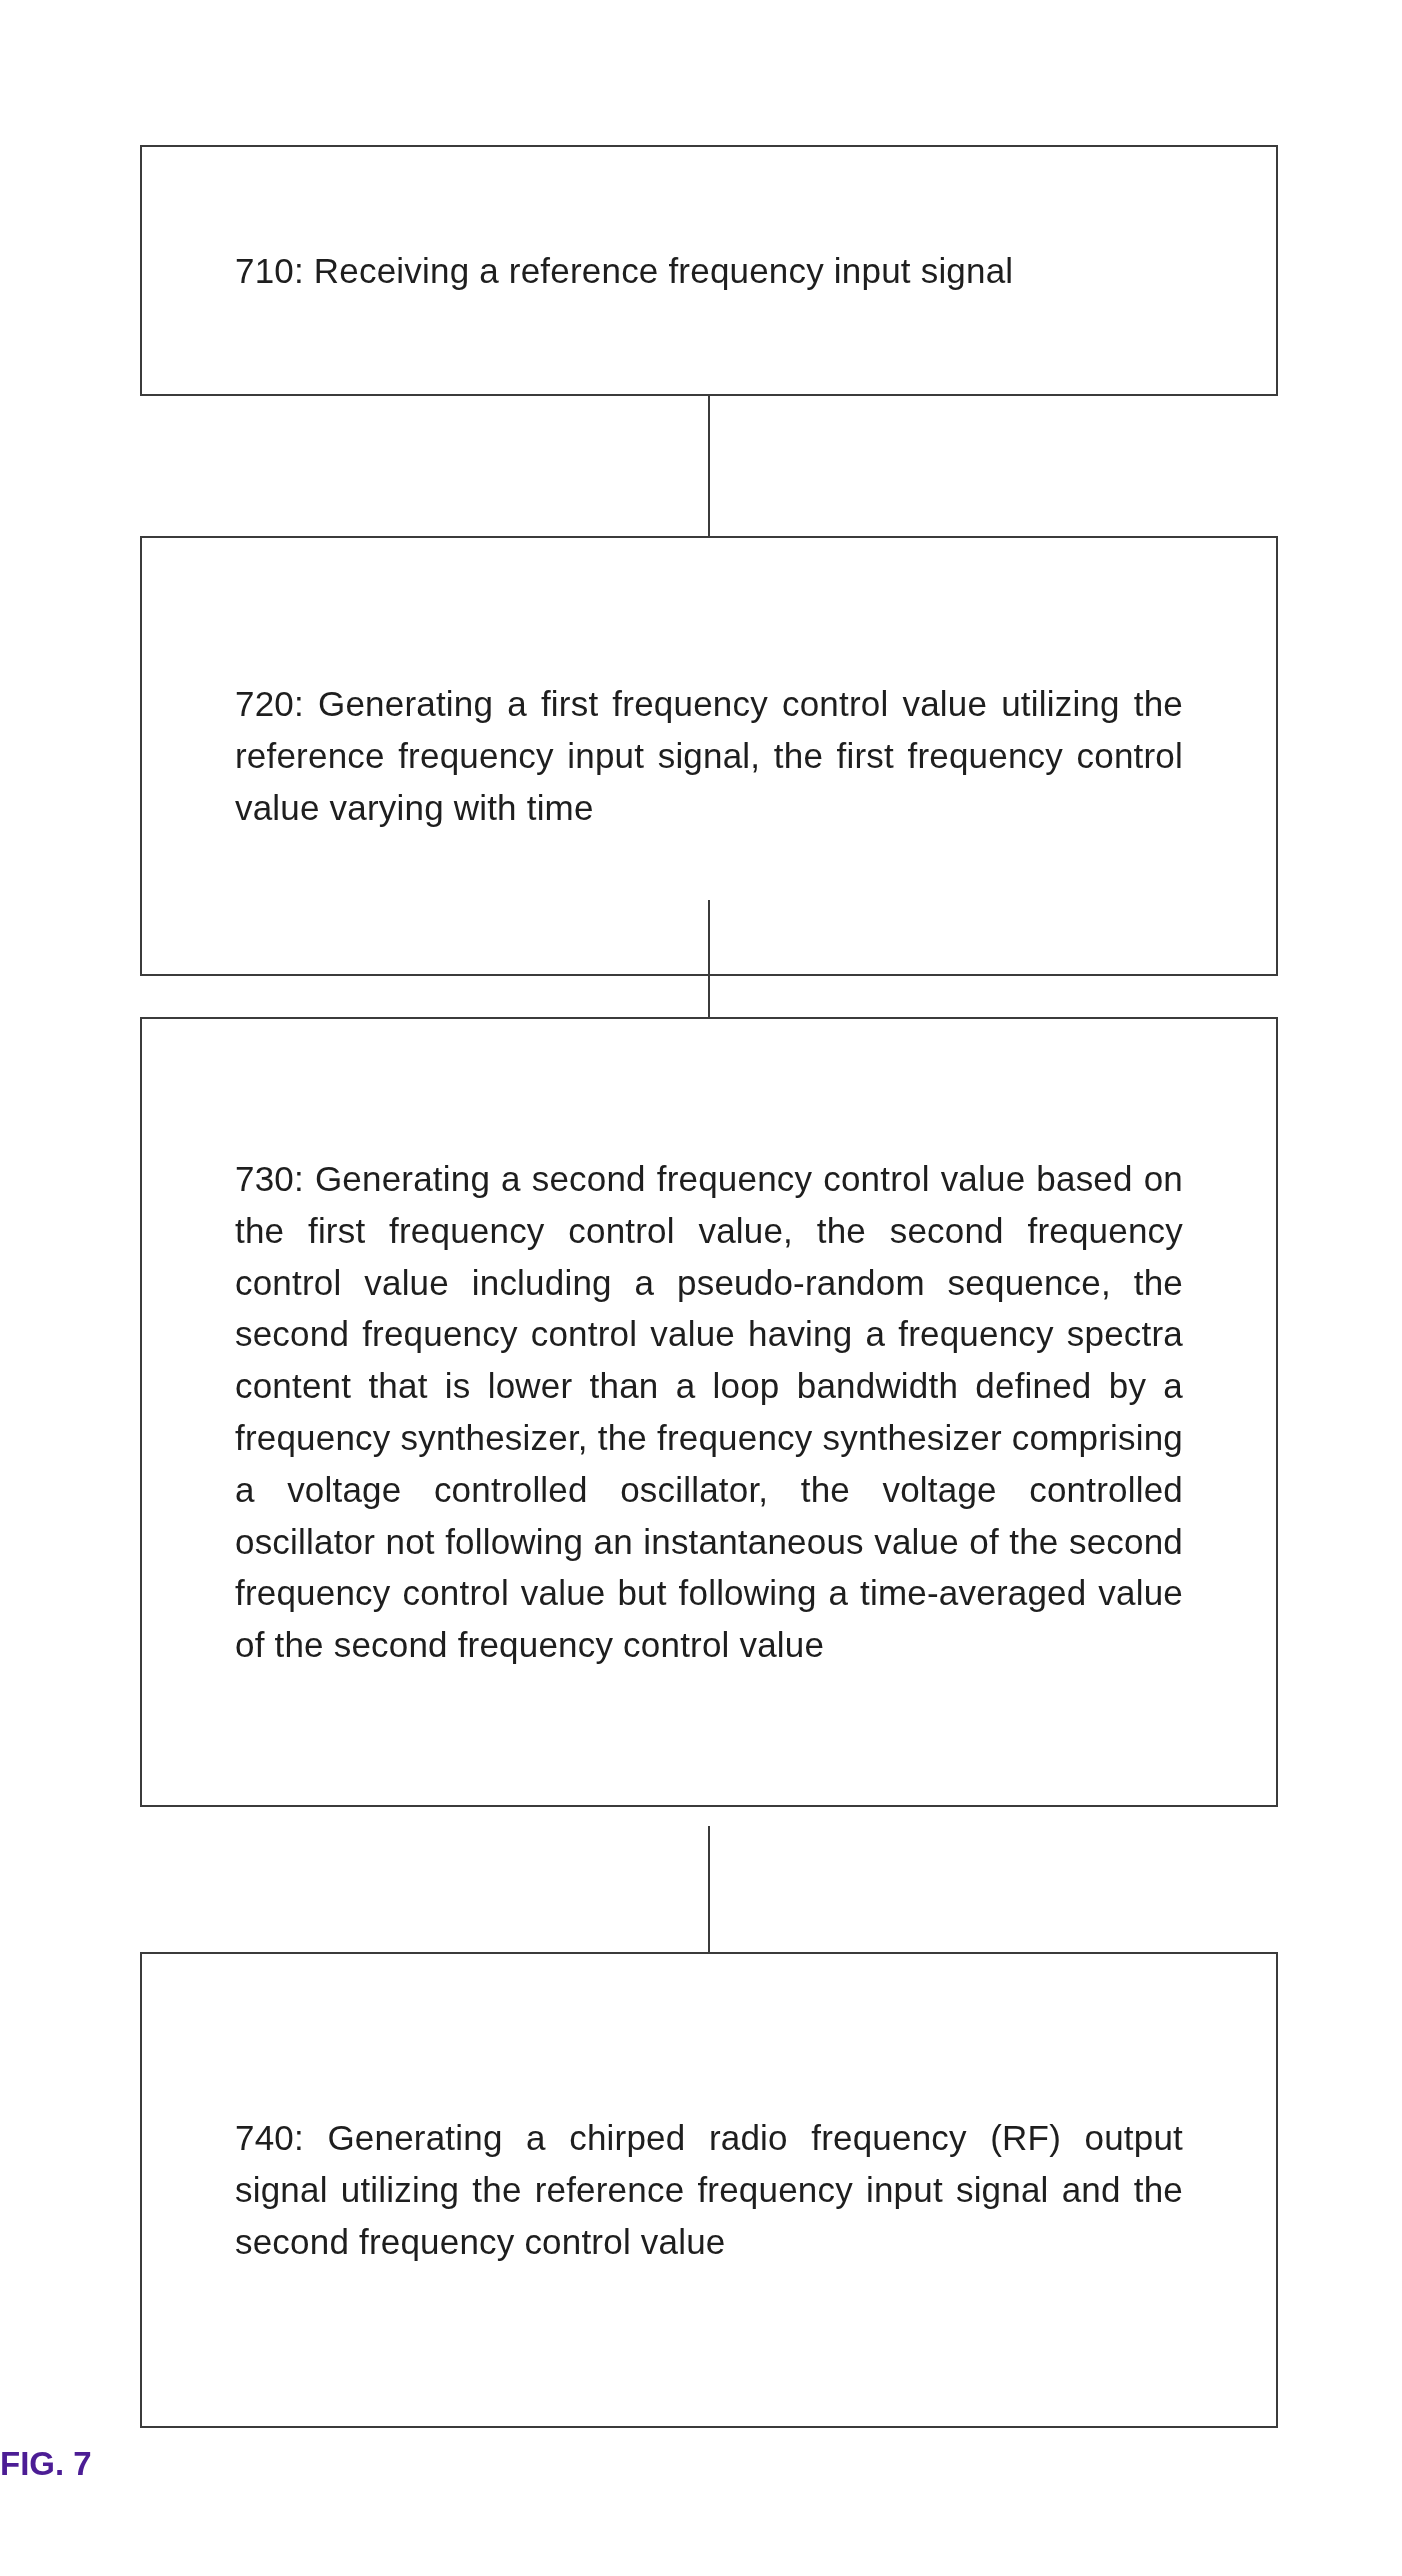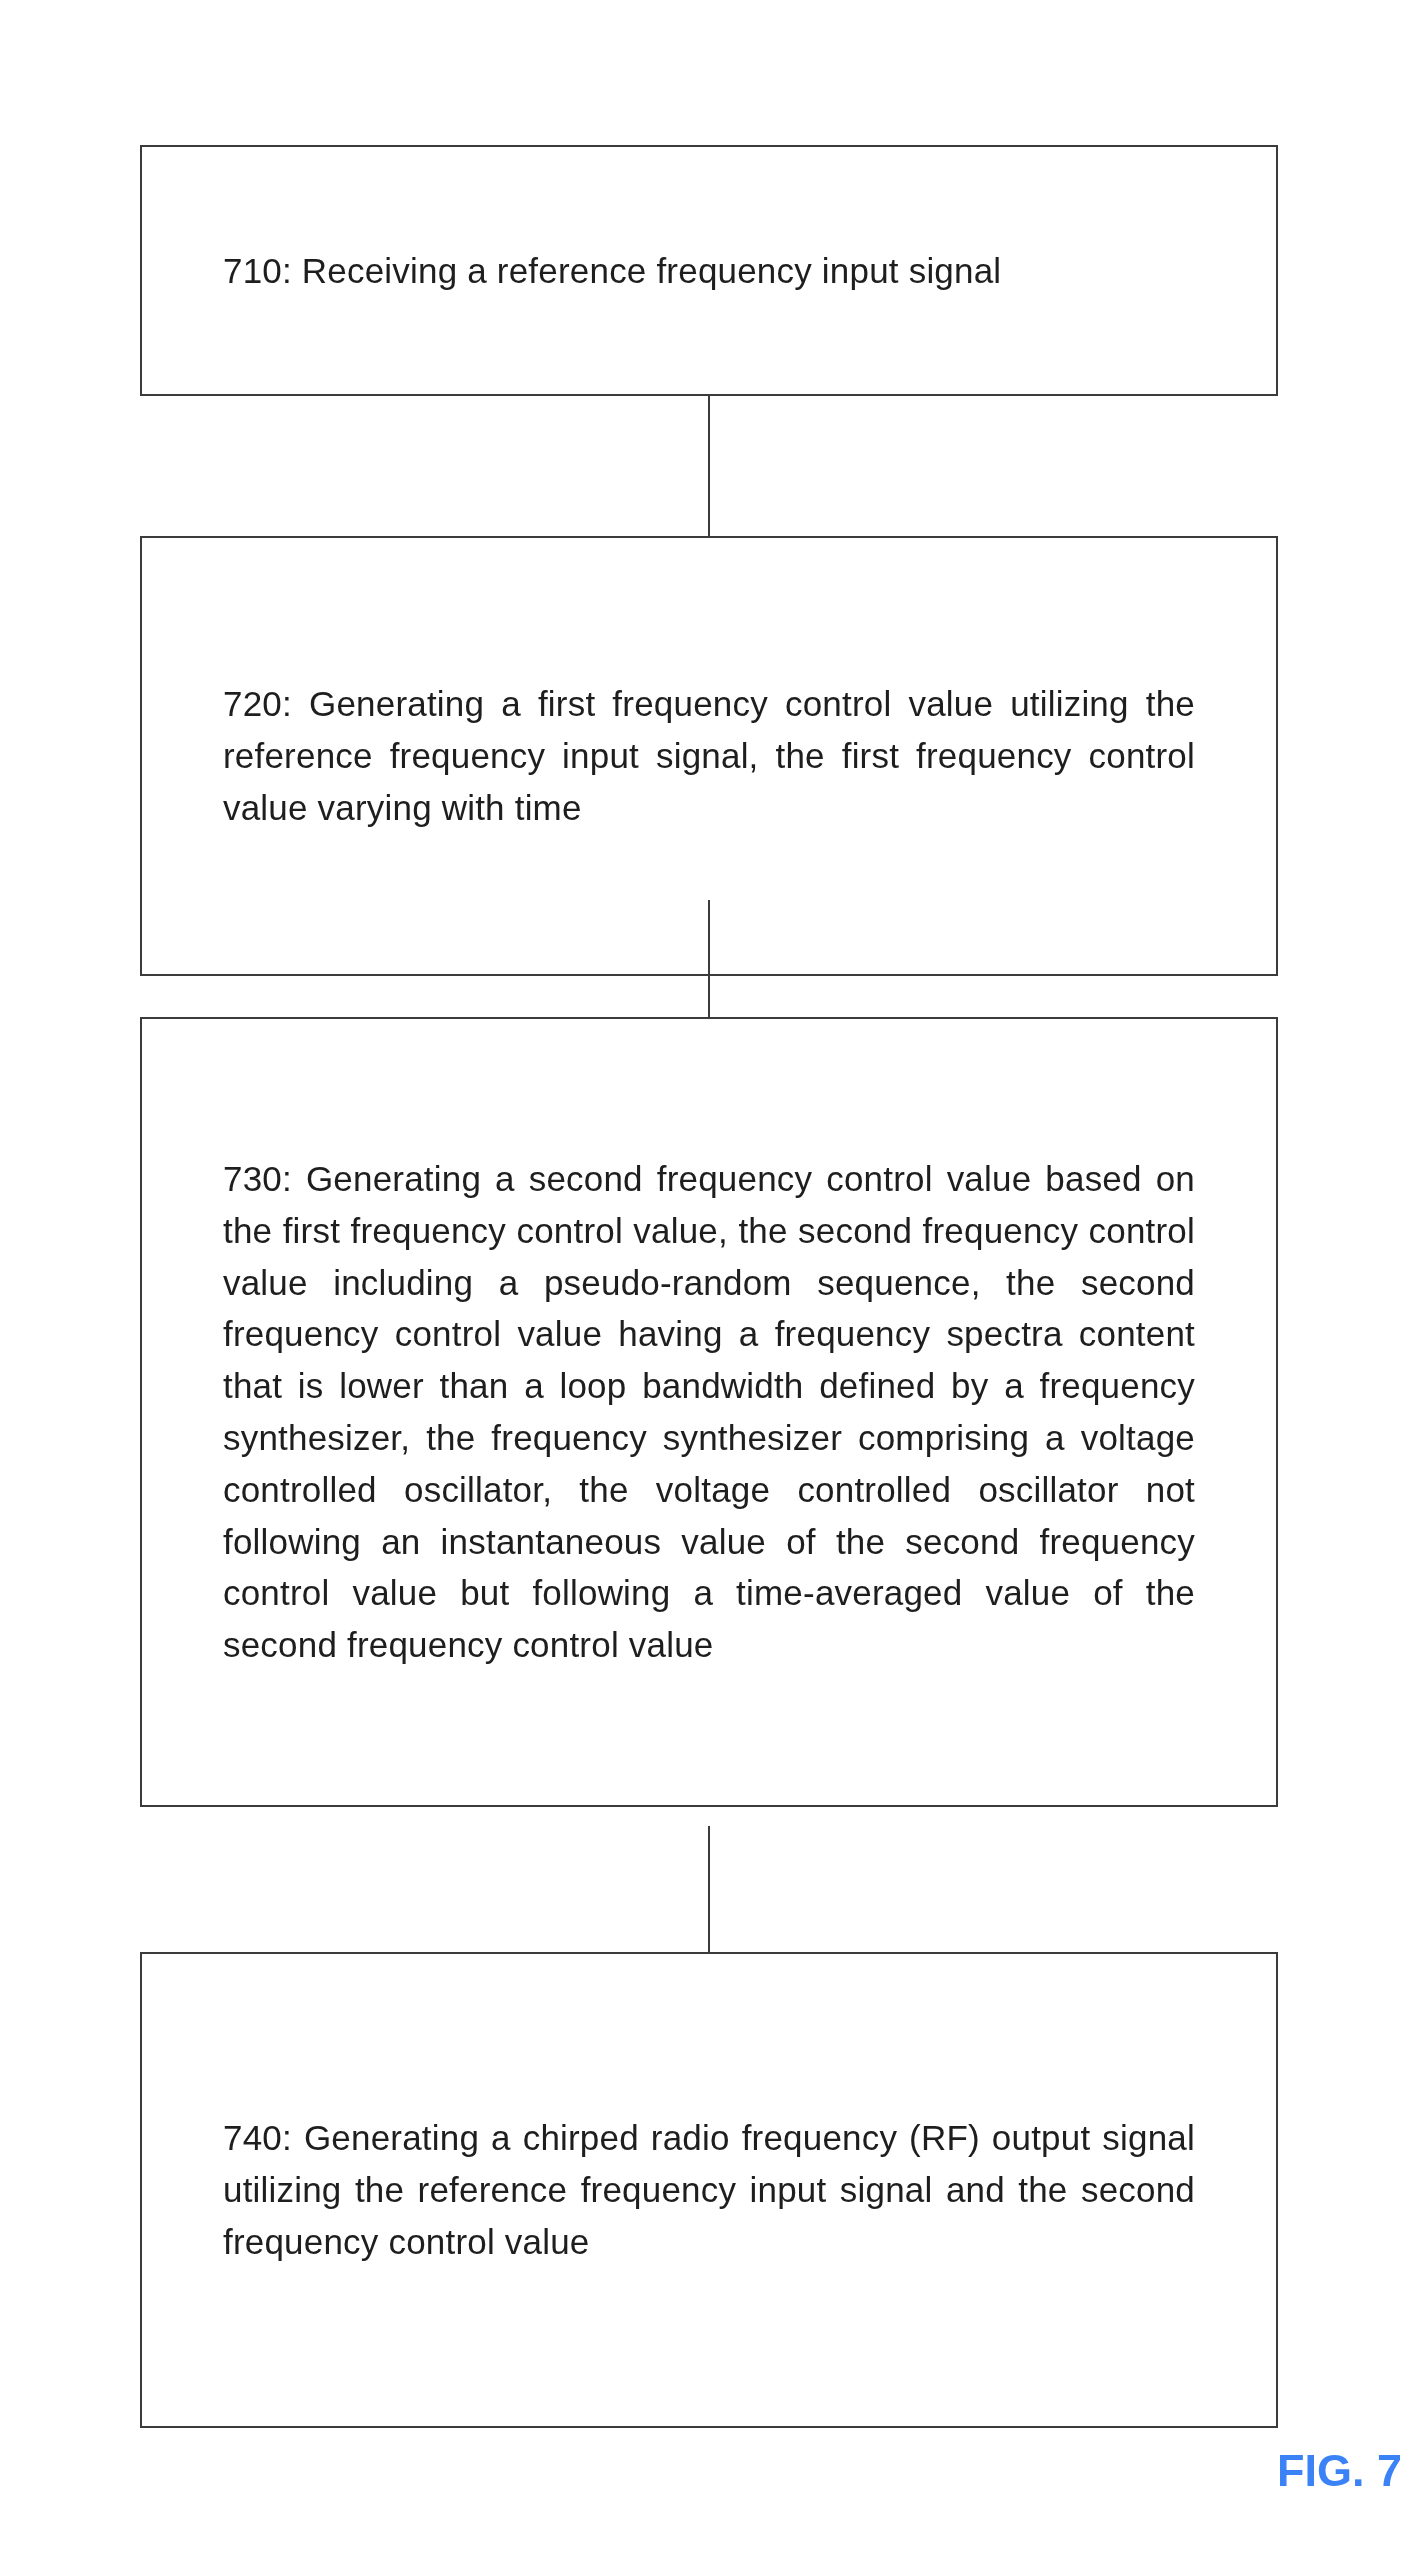--- a/index.html
+++ b/index.html
@@ -18,43 +18,43 @@
     position: absolute;
     left: 140px;
     width: 1138px;
     border: 2.3px solid #3b3b3b;
     box-sizing: border-box;
     background: #ffffff;
     display: flex;
     align-items: center;
   }
   .flow-box p {
-    margin: 4px;
+    margin: 16px;
     padding: 0 77px;
     font-size: 35px;
     line-height: 1.48;
     text-align: justify;
     text-justify: inter-word;
     letter-spacing: 0.2px;
   }
   .connector {
     position: absolute;
     left: 708px;
     width: 2.3px;
     background: #3b3b3b;
   }
   .caption {
     position: absolute;
     left: 0;
     top: 2445px;
     width: 100%;
-    text-align: right;
-    font-size: 45px;
+    text-align: left;
+    font-size: 33px;
     font-weight: bold;
-    color: #3b82f6;
+    color: #4c1d95;
   }
   #box-710 { top: 145px;  height: 251px; }
   #conn-1  { top: 396px;  height: 140px; }
   #box-720 { top: 536px;  height: 440px; }
   #conn-2  { top: 900px; height: 136px; }
   #box-730 { top: 1017px; height: 790px; }
   #conn-3  { top: 1826px; height: 127px; }
   #box-740 { top: 1952px; height: 476px; }
 </style>
 </head>

